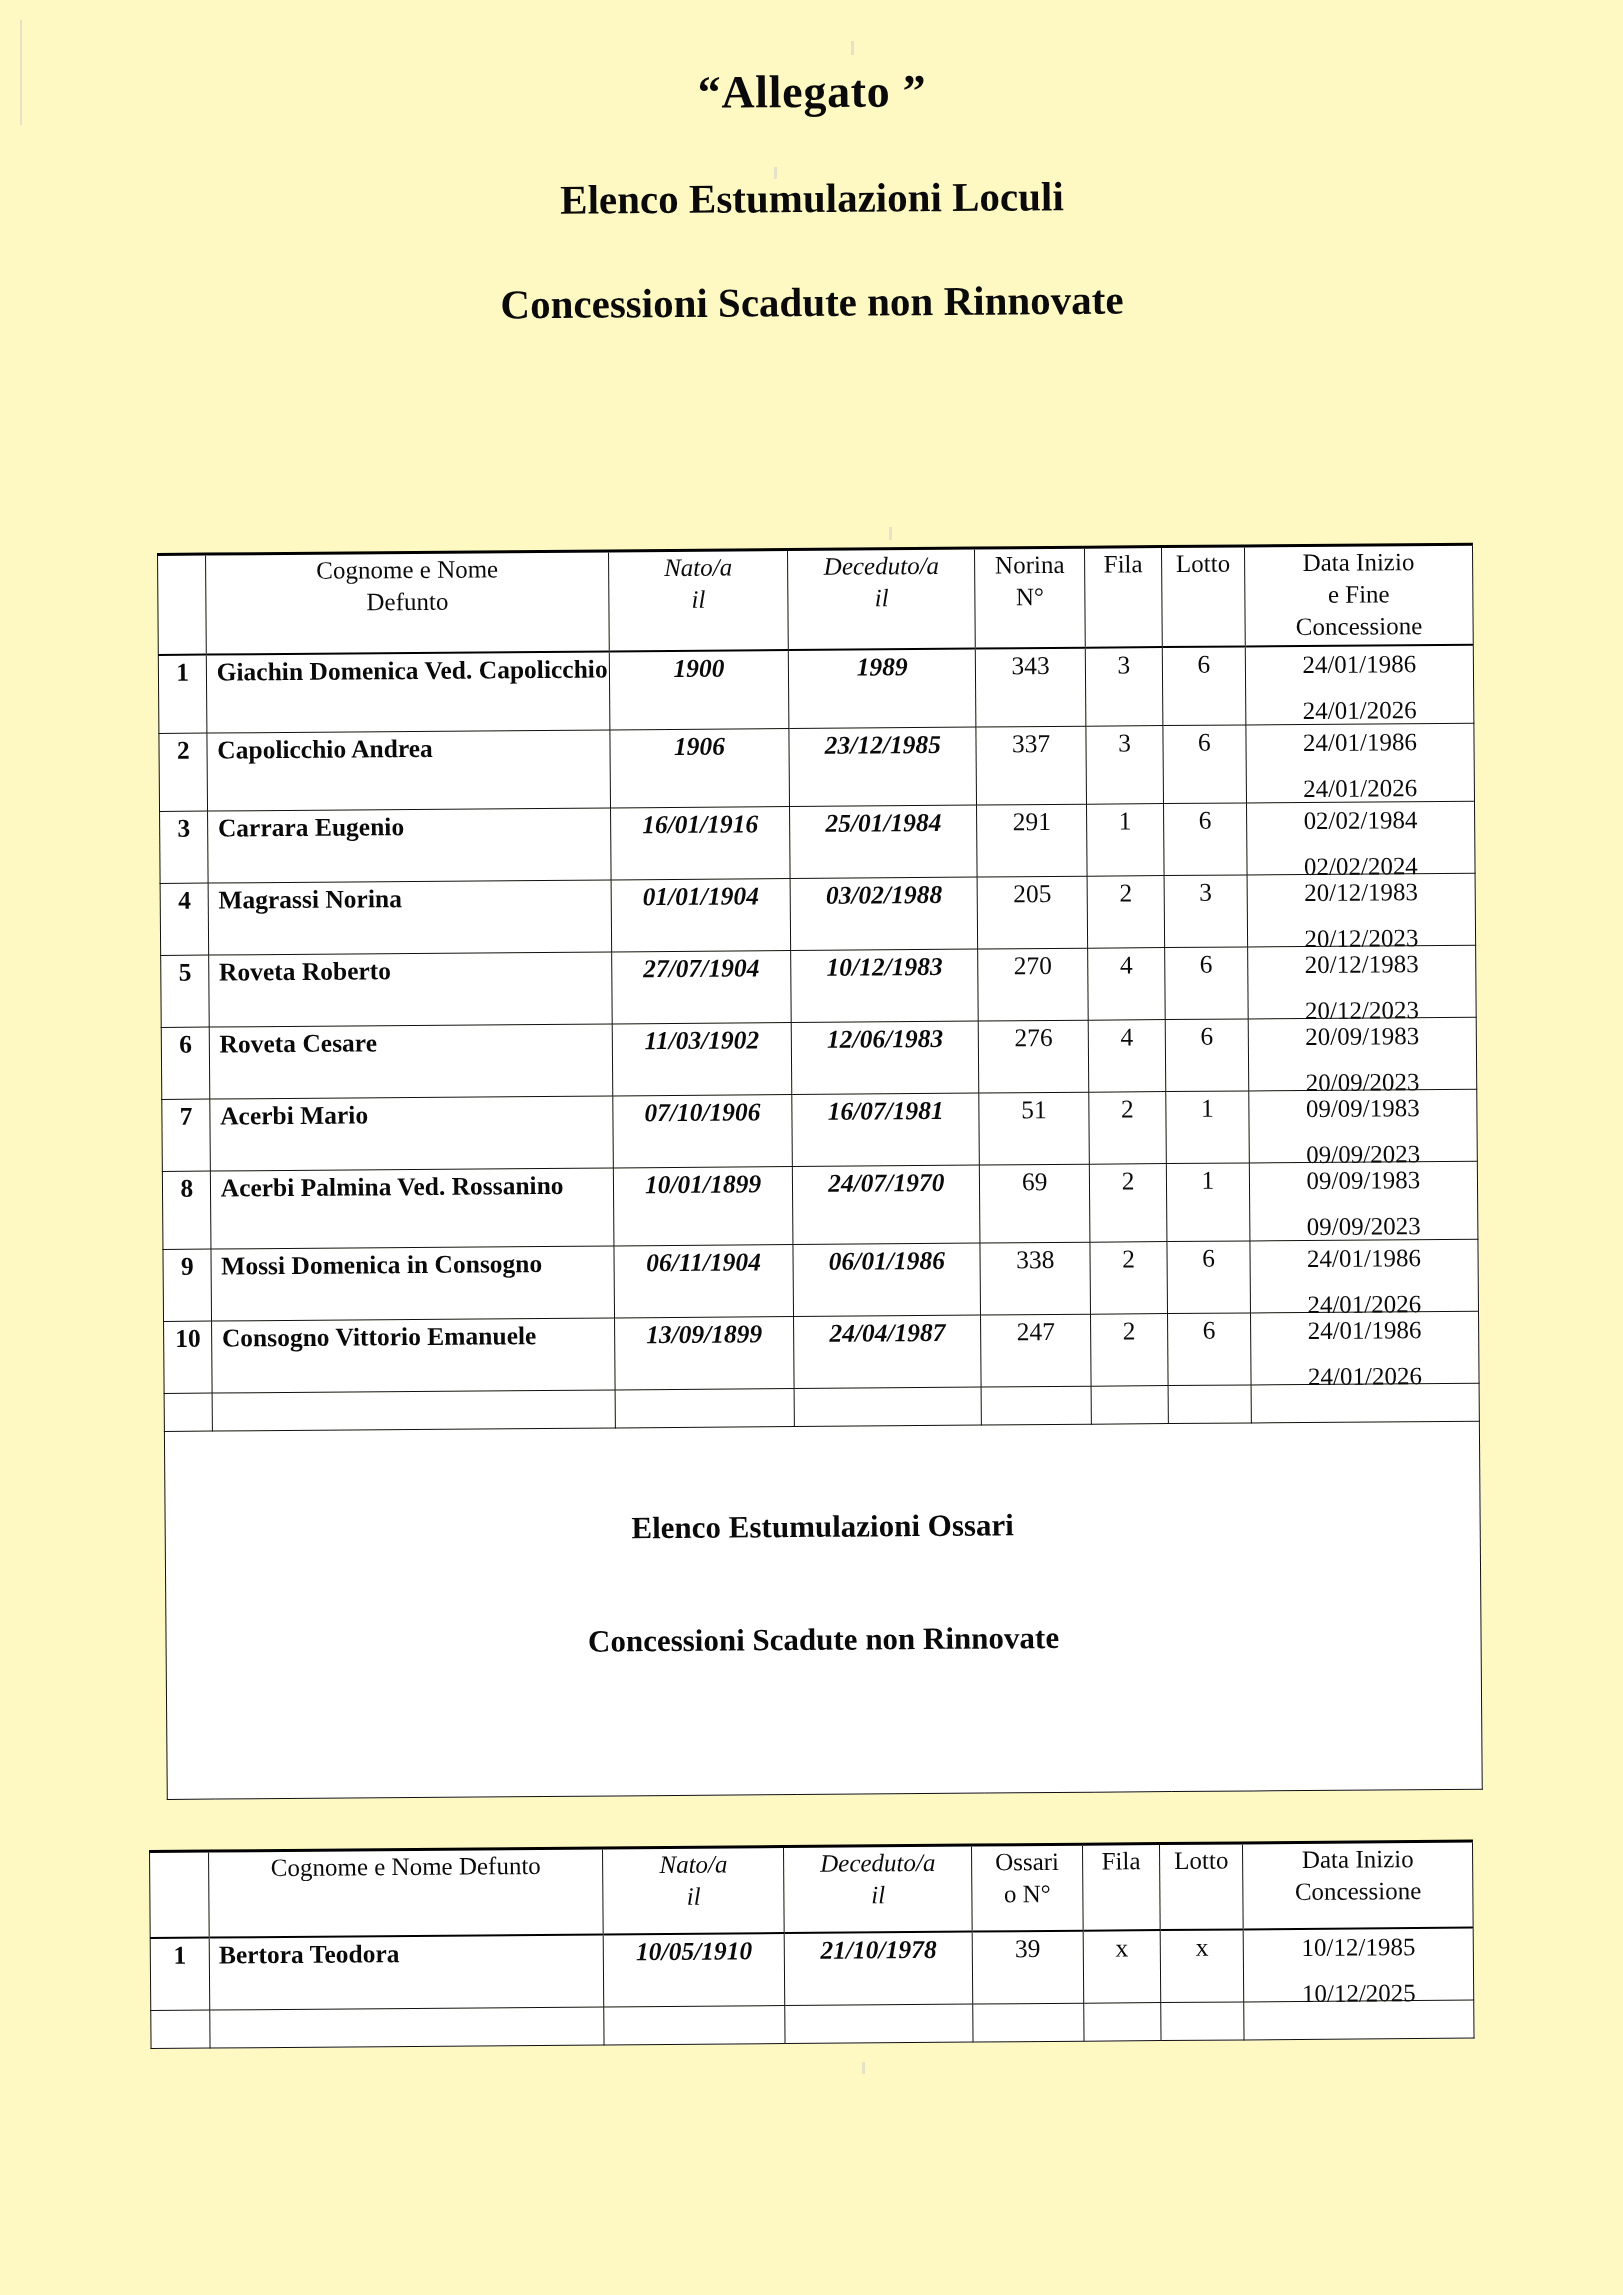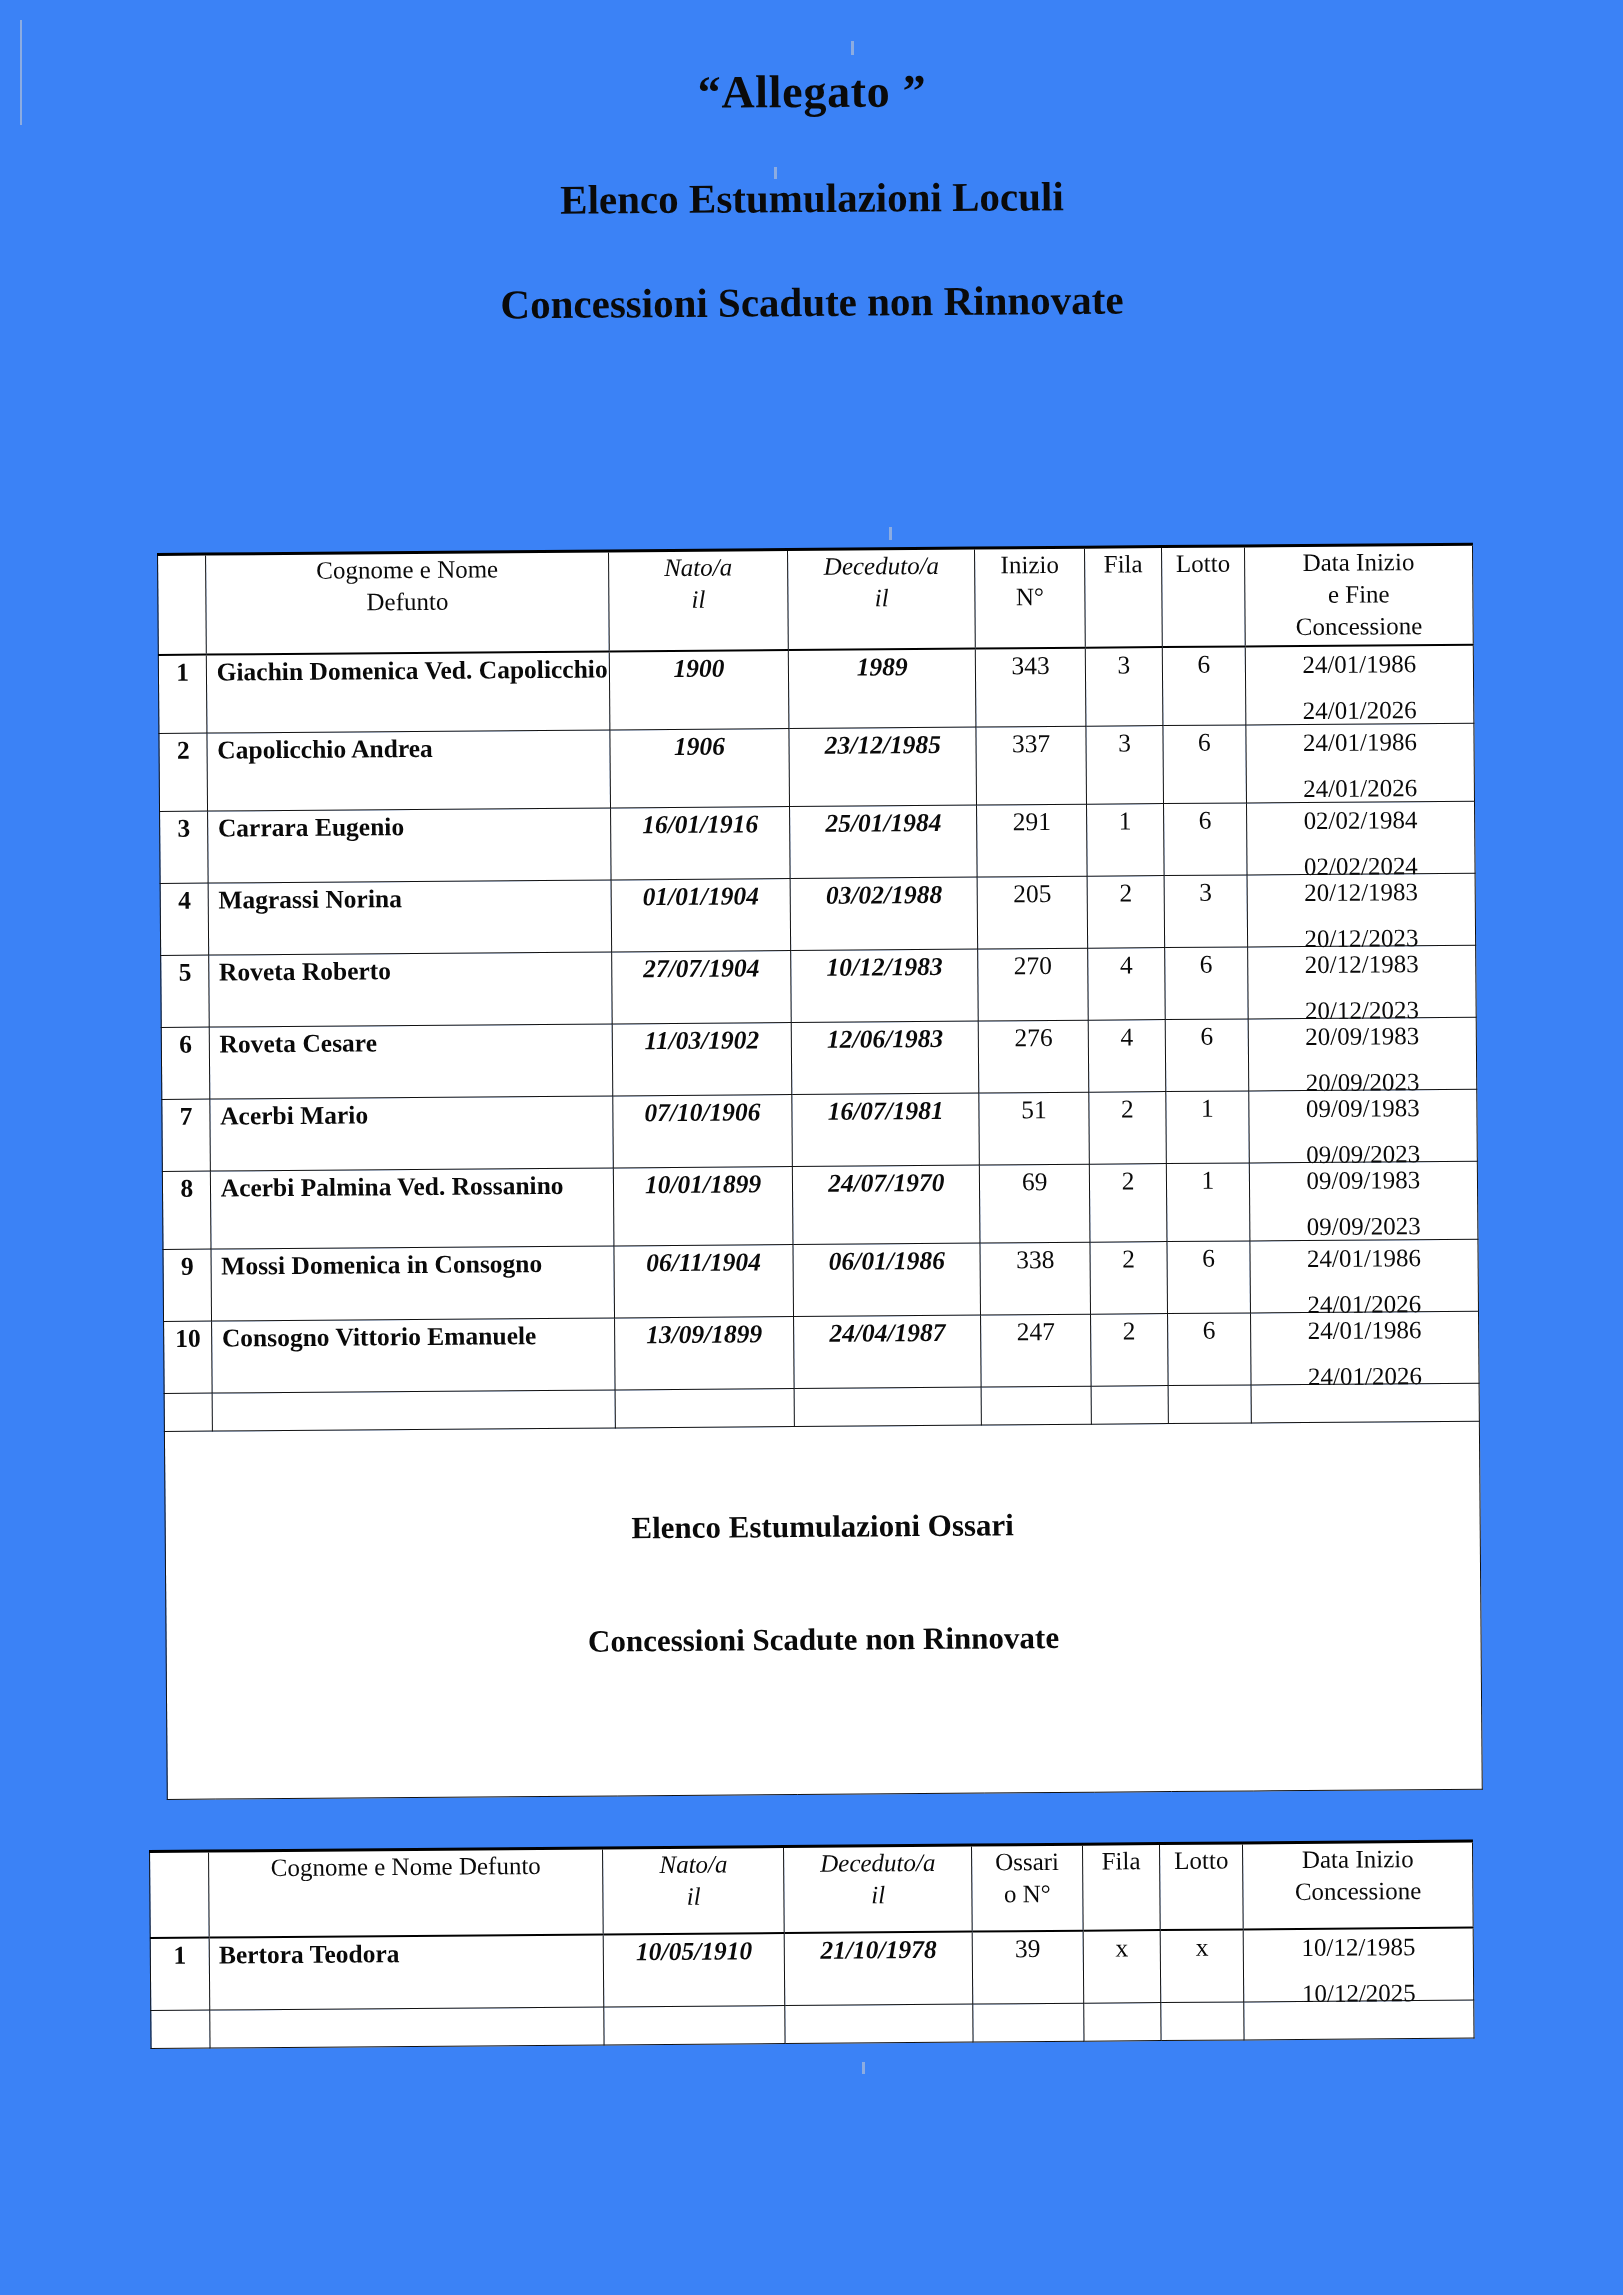--- a/index.html
+++ b/index.html
@@ -14,21 +14,21 @@
     font-family: "Liberation Serif", "DejaVu Serif", serif;
     color: #0a0a0a;
     -webkit-font-smoothing: antialiased;
   }
 
   .page {
     position: relative;
     width: 1624px;
     height: 2295px;
     overflow: hidden;
-    background: #3b82f6;
+    background: #fef9c3;
   }
 
   
   .titles {
     position: absolute;
     left: 0;
     top: 65px;
     width: 1624px;
     text-align: center;
   }
@@ -202,21 +202,21 @@
           </td>
           <td class="hd italic">
             <span>Nato/a</span><br>
             <span>il</span>
           </td>
           <td class="hd italic">
             <span>Deceduto/a</span><br>
             <span>il</span>
           </td>
           <td class="hd">
-            <span>Inizio</span><br>
+            <span>Norina</span><br>
             <span>N°</span>
           </td>
           <td class="hd">Fila</td>
           <td class="hd">Lotto</td>
           <td class="hd">
             <span>Data Inizio</span><br>
             <span>e Fine</span><br>
             <span>Concessione</span>
           </td>
         </tr>

